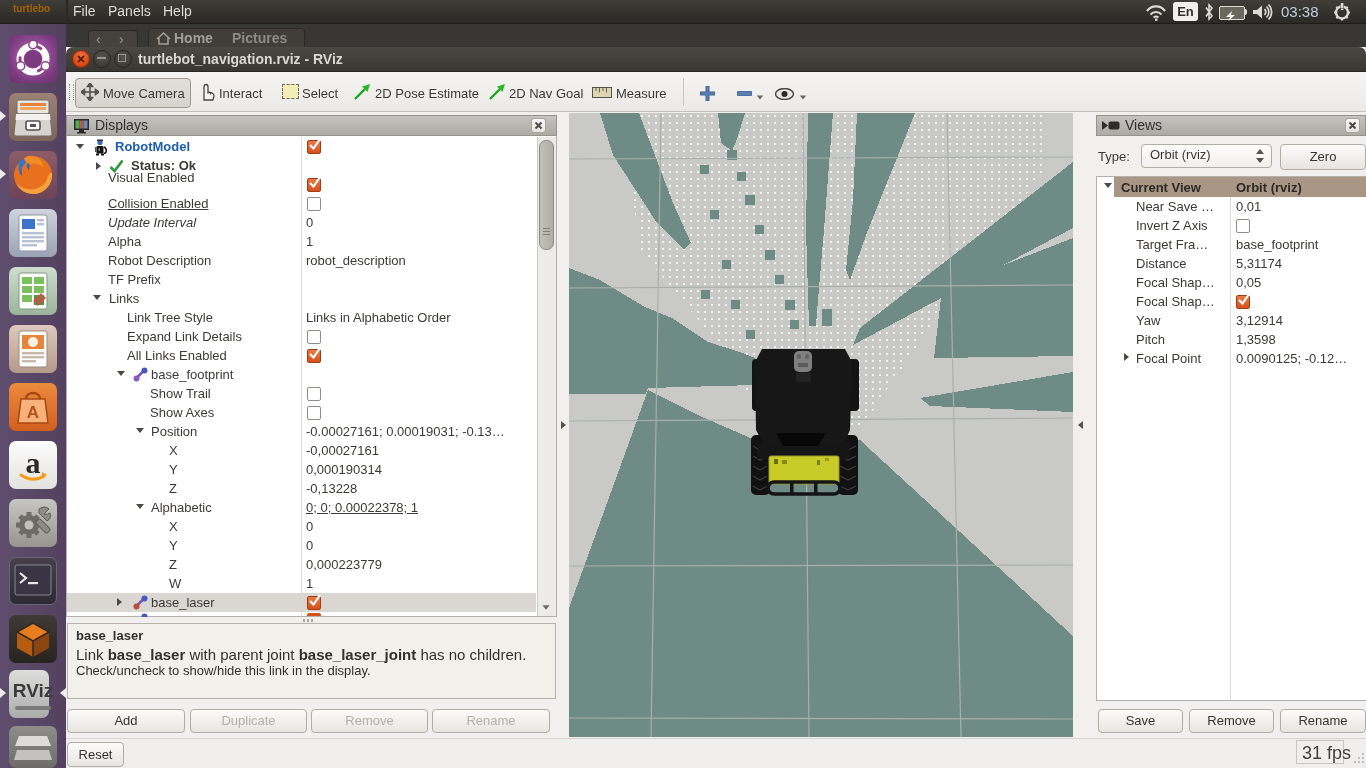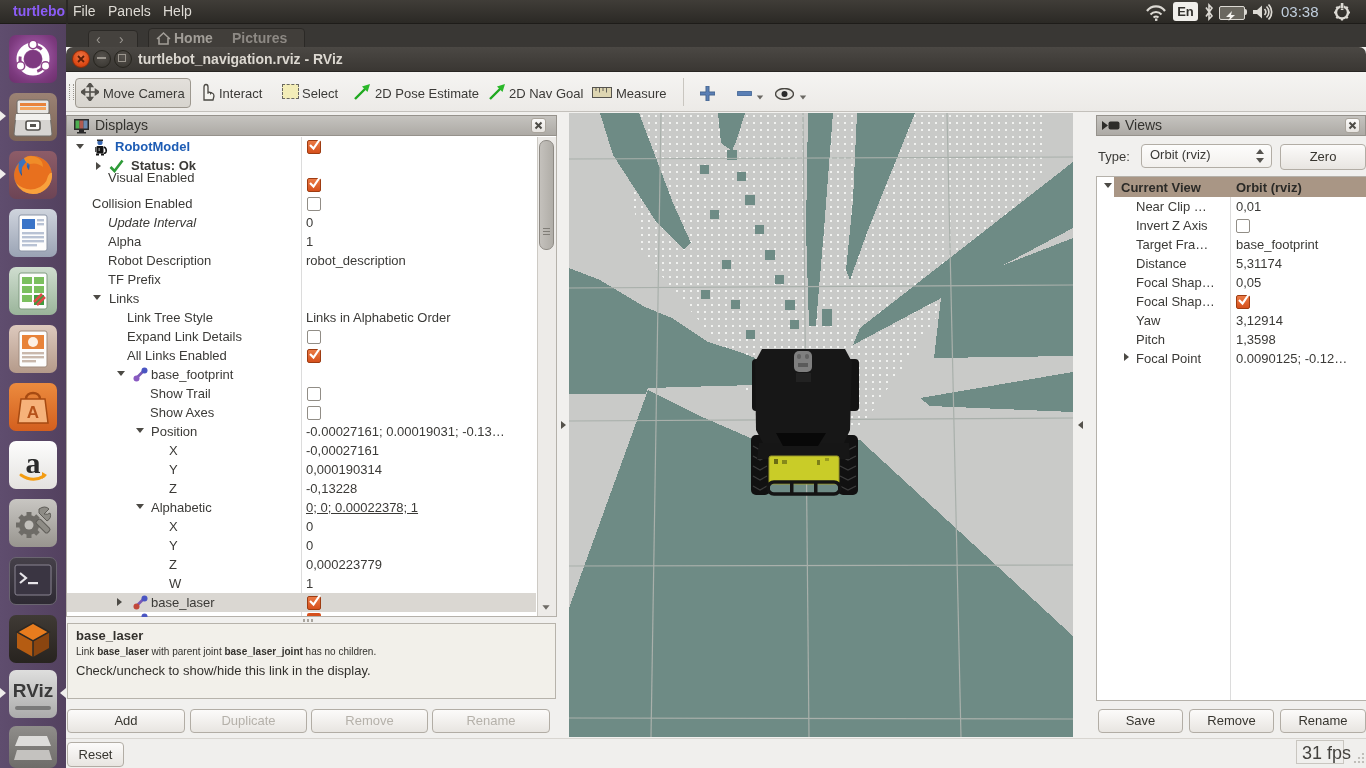--- a/index.html
+++ b/index.html
@@ -12,21 +12,21 @@
 .btn{position:absolute;border:1px solid #b2ada5;border-radius:4px;background:linear-gradient(#fcfbfa,#e8e5e1);
 font-size:13px;color:#37352f;text-align:center;}
 .dis{color:#b5b1aa;}
 .trd{position:absolute;width:0;height:0;border-left:4px solid transparent;border-right:4px solid transparent;border-top:5px solid #4c4a45;}
 .trr{position:absolute;width:0;height:0;border-top:4px solid transparent;border-bottom:4px solid transparent;border-left:5px solid #4c4a45;}
 </style>
 </head>
 <body>
 
 <div class="ab" style="left:0;top:0;width:1366px;height:24px;background:linear-gradient(#403d38,#2b2925);border-bottom:1px solid #1e1c19;box-sizing:border-box;"></div>
-<div class="ab b" style="left:13px;top:3px;font-size:14px;color:#8b5cf6;">turtlebo</div>
+<div class="ab b" style="left:13px;top:3px;font-size:10px;color:#a16207;">turtlebo</div>
 <div class="ab" style="left:66px;top:0;width:2px;height:24px;background:#2a2825;"></div>
 <div class="ab" style="left:73px;top:3px;font-size:14px;color:#dedbd5;">File</div>
 <div class="ab" style="left:108px;top:3px;font-size:14px;color:#dedbd5;">Panels</div>
 <div class="ab" style="left:163px;top:3px;font-size:14px;color:#dedbd5;">Help</div>
 
 <div class="ab" id="wifi" style="left:1144px;top:4px;">
 <svg width="24" height="17">
       <g fill="none" stroke="#dcd9d3" stroke-width="2">
 <path d="M3 7 A11 11 0 0 1 21 7" stroke-width="2.2"></path>
 <path d="M6.5 10.5 A7.5 7.5 0 0 1 17.5 10.5"></path>
@@ -170,21 +170,21 @@
 <path d="M10 15 L16 20 L10 25" fill="none" stroke="#e8e6ea" stroke-width="2.2"></path>
 <rect x="18" y="24" width="10" height="2.2" fill="#e8e6ea"></rect>
     </svg></div>
 <div class="ab" style="left:9px;top:615px;width:48px;height:48px;border-radius:7px;background:linear-gradient(#3f3a35,#27231f);">
 <svg width="48" height="48">
 <path d="M24 8 L40 17 L24 26 L8 17 Z" fill="#e87c1e"></path>
 <path d="M8 17 L24 26 L24 42 L8 33 Z" fill="#b55c12"></path>
 <path d="M40 17 L24 26 L24 42 L40 33 Z" fill="#8a4510"></path>
 <path d="M24 8 L40 17 L24 26 L8 17 Z M24 26 L24 42" fill="none" stroke="#2c2824" stroke-width="1.5"></path>
     </svg></div>
-<div class="ab" style="left:9px;top:670px;width:48px;height:48px;border-radius:7px;background:linear-gradient(#dededd,#ababab);">
+<div class="ab" style="left:9px;top:670px;width:40px;height:48px;border-radius:7px;background:linear-gradient(#dededd,#ababab);">
 <div style="position:absolute;left:0;top:10px;width:48px;text-align:center;font-size:19px;font-weight:bold;color:#3a3a3a;font-family:'Liberation Sans';">RViz</div>
 <div style="position:absolute;left:6px;top:36px;width:36px;height:4px;background:#7a7a7a;border-radius:2px;"></div>
   </div>
 <div class="ab" style="left:9px;top:726px;width:48px;height:42px;border-radius:7px;background:linear-gradient(#8f8d8a,#6e6c69);">
 <svg width="48" height="42">
       <path d="M10 10 L38 10 L42 20 L6 20 Z" fill="#dddcda"></path>
 <path d="M8 24 L40 24 L43 34 L5 34 Z" fill="#c4c2bf"></path>
     </svg></div>
 
 <div class="ab" style="left:0;top:111px;width:0;height:0;border-top:5px solid transparent;border-bottom:5px solid transparent;border-left:6px solid #f0eeec;"></div>
@@ -311,21 +311,21 @@
 <div class="trr" style="left:96px;top:162px;"></div>
 <svg class="ab" style="left:109px;top:159px;" width="15" height="14">
     <path d="M1.5 8 L5.5 12 L13.5 1.5" fill="none" stroke="#2e9b38" stroke-width="2.6"></path>
   </svg>
 <div class="ab t13 b" style="left:131px;top:157px;">Status: Ok</div>
 <div class="ab t13" style="left:108px;top:169px;">Visual Enabled</div>
 <div class="cbc" style="left:307px;top:178px;"></div>
 <svg class="ab" style="left:308px;top:175px;" width="14" height="15">
     <path d="M2 8 L5.5 11.5 L12 2" fill="none" stroke="#fff" stroke-width="2.2"></path>
   </svg>
-<div class="ab t13" style="left:92px;top:195px;">Collision Enabled</div>
+<div class="ab t13" style="left:108px;top:195px;text-decoration:underline;">Collision Enabled</div>
 <div class="cb" style="left:307px;top:197px;"></div>
 <div class="ab t13" style="left:108px;top:214px;font-style:italic;">Update Interval</div>
 <div class="ab t13" style="left:306px;top:214px;">0</div>
 <div class="ab t13" style="left:108px;top:233px;">Alpha</div>
 <div class="ab t13" style="left:306px;top:233px;">1</div>
 <div class="ab t13" style="left:108px;top:252px;">Robot Description</div>
 <div class="ab t13" style="left:306px;top:252px;">robot_description</div>
 <div class="ab t13" style="left:108px;top:271px;">TF Prefix</div>
 <div class="trd" style="left:93px;top:295px;"></div>
 <div class="ab t13" style="left:109px;top:290px;">Links</div>
@@ -388,21 +388,21 @@
 
 <div class="ab" style="left:537px;top:137px;width:19px;height:479px;background:#edebe8;border-left:1px solid #cdcac4;box-sizing:border-box;"></div>
 <div class="ab" style="left:539px;top:140px;width:15px;height:110px;background:linear-gradient(90deg,#c4c1bc,#b0ada7);border:1px solid #8e8a84;border-radius:7px;box-sizing:border-box;"></div>
 <div class="ab" style="left:543px;top:228px;width:7px;height:1px;background:#807d77;box-shadow:0 3px #807d77,0 6px #807d77;"></div>
 <div class="trd" style="left:542px;top:605px;border-top-color:#6e6b66;transform:scale(0.9);"></div>
 
 <div class="ab" style="left:303px;top:619px;width:2px;height:3px;background:#a9a59e;box-shadow:4px 0 #a9a59e,8px 0 #a9a59e;"></div>
 
 <div class="ab" style="left:67px;top:623px;width:489px;height:76px;background:#f2f0ea;border:1px solid #b7b3ab;box-sizing:border-box;"></div>
 <div class="ab" style="left:76px;top:628px;font-size:13px;font-weight:bold;color:#33312d;">base_laser</div>
-<div class="ab" style="left:76px;top:646px;font-size:10px;color:#33312d;">Link <b>base_laser</b> with parent joint <b>base_laser_joint</b> has no children.</div>
+<div class="ab" style="left:76px;top:646px;font-size:15px;color:#33312d;">Link <b>base_laser</b> with parent joint <b>base_laser_joint</b> has no children.</div>
 <div class="ab" style="left:76px;top:663px;font-size:13px;color:#33312d;">Check/uncheck to show/hide this link in the display.</div>
 
 <div class="btn" style="left:67px;top:709px;width:116px;height:22px;line-height:22px;">Add</div>
 <div class="btn dis" style="left:190px;top:709px;width:115px;height:22px;line-height:22px;">Duplicate</div>
 <div class="btn dis" style="left:311px;top:709px;width:115px;height:22px;line-height:22px;">Remove</div>
 <div class="btn dis" style="left:432px;top:709px;width:116px;height:22px;line-height:22px;">Rename</div>
 
 <div class="ab" style="left:66px;top:738px;width:1300px;height:30px;background:#f0efed;border-top:1px solid #d8d5d0;box-sizing:border-box;"></div>
 <div class="btn" style="left:67px;top:742px;width:55px;height:23px;line-height:23px;border-radius:4px;">Reset</div>
 <div class="ab" style="left:1296px;top:740px;width:48px;height:24px;border:1px solid #c9c6c0;box-sizing:border-box;"></div>
@@ -517,21 +517,21 @@
 <div class="ab" style="left:1256px;top:149px;width:0;height:0;border-left:4px solid transparent;border-right:4px solid transparent;border-bottom:5px solid #55534e;"></div>
 <div class="trd" style="left:1256px;top:158px;border-top-color:#55534e;"></div>
 <div class="btn" style="left:1280px;top:144px;width:84px;height:24px;line-height:24px;">Zero</div>
 
 <div class="ab" style="left:1096px;top:176px;width:270px;height:525px;background:#fff;border:1px solid #b5b1aa;border-right:none;box-sizing:border-box;"></div>
 <div class="ab" style="left:1230px;top:177px;width:1px;height:523px;background:#dcdcdc;"></div>
 <div class="ab" style="left:1114px;top:177px;width:252px;height:20px;background:#a99685;"></div>
 <div class="trd" style="left:1104px;top:183px;"></div>
 <div class="ab t13 b" style="left:1121px;top:179px;color:#2b2a27;">Current View</div>
 <div class="ab t13 b" style="left:1236px;top:179px;color:#2b2a27;">Orbit (rviz)</div>
-<div class="ab t13" style="left:1136px;top:198px;">Near Clip …</div>
+<div class="ab t13" style="left:1136px;top:198px;">Near Save …</div>
 <div class="ab t13" style="left:1236px;top:198px;">0,01</div>
 <div class="ab t13" style="left:1136px;top:217px;">Invert Z Axis</div>
 <div class="cb" style="left:1236px;top:219px;"></div>
 <div class="ab t13" style="left:1136px;top:236px;">Target Fra…</div>
 <div class="ab t13" style="left:1236px;top:236px;">base_footprint</div>
 <div class="ab t13" style="left:1136px;top:255px;">Distance</div>
 <div class="ab t13" style="left:1236px;top:255px;">5,31174</div>
 <div class="ab t13" style="left:1136px;top:274px;">Focal Shap…</div>
 <div class="ab t13" style="left:1236px;top:274px;">0,05</div>
 <div class="ab t13" style="left:1136px;top:293px;">Focal Shap…</div>

